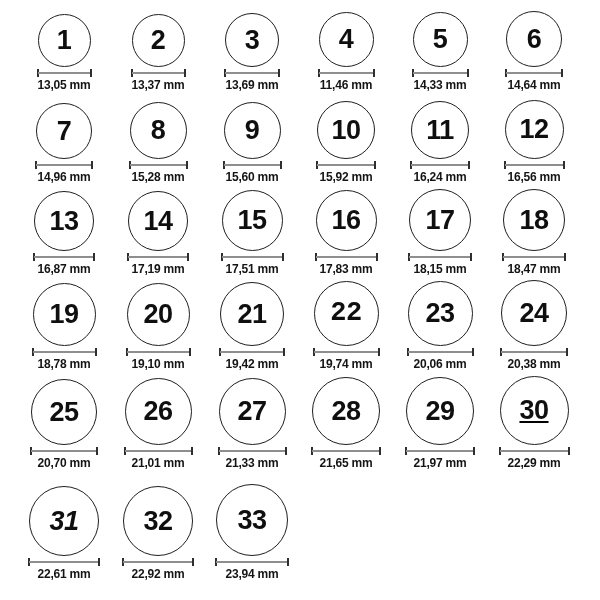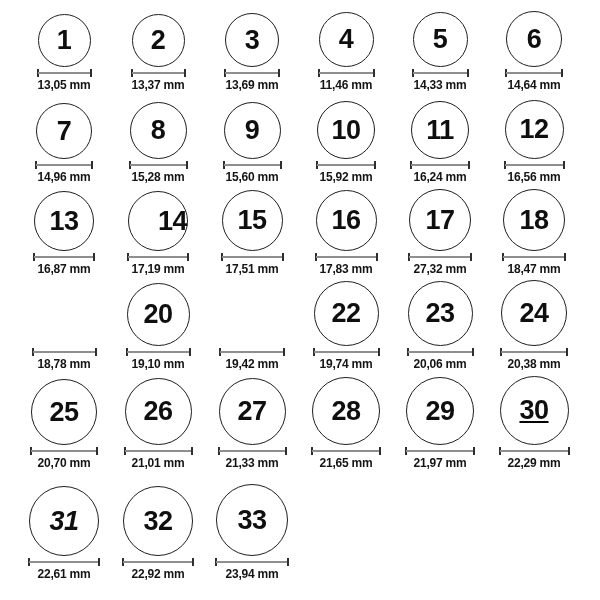--- a/index.html
+++ b/index.html
@@ -165,21 +165,21 @@
       <div class="cell">
     <div class="circle" style="width: 60px; height: 60px;">
       <span class="num">13</span>
     </div>
     <div class="dim" style="width: 62px;">
       <span class="bar"></span>
     </div>
     <div class="label">16,87 mm</div>
   </div>
       <div class="cell">
-    <div class="circle" style="width: 60px; height: 60px; justify-content: flex-end;">
+    <div class="circle" style="width: 60px; height: 60px;">
       <span class="num">14</span>
     </div>
     <div class="dim" style="width: 62px;">
       <span class="bar"></span>
     </div>
     <div class="label">17,19 mm</div>
   </div>
       <div class="cell">
     <div class="circle" style="width: 61px; height: 61px;">
       <span class="num">15</span>
@@ -198,56 +198,62 @@
     </div>
     <div class="label">17,83 mm</div>
   </div>
       <div class="cell">
     <div class="circle" style="width: 62px; height: 62px;">
       <span class="num">17</span>
     </div>
     <div class="dim" style="width: 64px;">
       <span class="bar"></span>
     </div>
-    <div class="label">27,32 mm</div>
+    <div class="label">18,15 mm</div>
   </div>
       <div class="cell">
     <div class="circle" style="width: 62px; height: 62px; text-align: right;">
       <span class="num">18</span>
     </div>
     <div class="dim" style="width: 64px;">
       <span class="bar"></span>
     </div>
     <div class="label">18,47 mm</div>
   </div>
     </div>
     <div class="row">
       <div class="cell">
+    <div class="circle" style="width: 63px; height: 63px;">
+      <span class="num">19</span>
+    </div>
     <div class="dim" style="width: 65px;">
       <span class="bar"></span>
     </div>
     <div class="label">18,78 mm</div>
   </div>
       <div class="cell">
     <div class="circle" style="width: 63px; height: 63px;">
       <span class="num">20</span>
     </div>
     <div class="dim" style="width: 65px;">
       <span class="bar"></span>
     </div>
     <div class="label">19,10 mm</div>
   </div>
       <div class="cell">
+    <div class="circle" style="width: 64px; height: 64px;">
+      <span class="num">21</span>
+    </div>
     <div class="dim" style="width: 66px;">
       <span class="bar"></span>
     </div>
     <div class="label">19,42 mm</div>
   </div>
       <div class="cell">
-    <div class="circle" style="width: 65px; height: 65px;">
+    <div class="circle" style="width: 65px; height: 65px; font-family: Liberation Mono, monospace;">
       <span class="num">22</span>
     </div>
     <div class="dim" style="width: 67px;">
       <span class="bar"></span>
     </div>
     <div class="label">19,74 mm</div>
   </div>
       <div class="cell">
     <div class="circle" style="width: 65px; height: 65px;">
       <span class="num">23</span>

